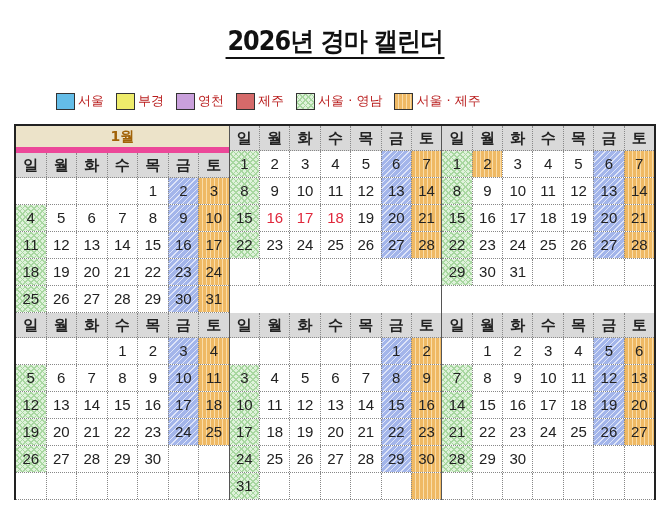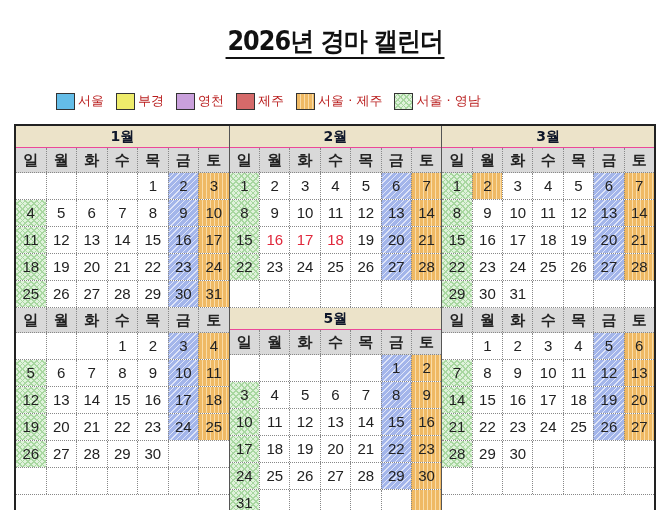--- a/index.html
+++ b/index.html
@@ -6,21 +6,21 @@
   body { width:670px; height:510px; overflow:hidden; position:relative; font-family:"Liberation Sans", "DejaVu Sans", sans-serif; }
   .title { position:absolute; left:0; top:26px; width:670px; text-align:center; }
   .title span { font-family:"DejaVu Sans", sans-serif; font-weight:bold; font-size:26px; letter-spacing:-1px; color:#111; border-bottom:2px solid #111; padding:0 2px 1px 2px; display:inline-block; line-height:30px; transform:scaleX(0.92); }
   .legend { position:absolute; left:56px; top:88px; height:22px; display:flex; align-items:flex-end; font-family:"DejaVu Sans", sans-serif; font-size:13px; color:#b91c1c; }
   .legend-item { display:flex; align-items:center; margin-right:12px; }
   .swatch { width:19px; height:17px; border:1px solid #333; margin-right:3px; box-sizing:border-box; }
   .cal { position:absolute; left:14px; top:124px; width:642px; border:2px solid #222; border-bottom:none; box-sizing:border-box; }
   .block { display:flex; }
   .month { width:214px; border-left:1px solid #555; box-sizing:border-box; }
   .month:first-child { border-left:none; }
-  .mh { height:21px; line-height:21px; background:#ece3c9; text-align:center; font-family:"DejaVu Sans", sans-serif; font-weight:bold; font-size:14px; color:#0f172a; border-bottom:1px solid #ec4899; }
+  .mh { height:21px; line-height:21px; background:#ece3c9; text-align:center; font-family:"DejaVu Sans", sans-serif; font-weight:bold; font-size:14px; color:#a16207; border-bottom:6px solid #ec4899; }
   .row { display:flex; height:27px; border-bottom:1px dotted #888; box-sizing:border-box; }
   .row.dh { height:25px; background:#d9d9d9; }
   .cell { flex:1; border-left:1px dotted #888; box-sizing:border-box; text-align:center; line-height:26px; font-size:15px; color:#222; }
   .cell:first-child { border-left:none; }
   .row.dh .cell { font-family:"DejaVu Sans", sans-serif; font-weight:bold; font-size:15px; line-height:25px; color:#222; }
   .holiday { color:#e0283c; }
   .p-blue { background:#a8b8ea repeating-linear-gradient(135deg, rgba(255,255,255,0.0) 0 3px, rgba(255,255,255,0.55) 3px 4px); background-color:#a3b5ea; background-image:repeating-linear-gradient(-45deg, #a3b5ea 0 3px, #dfe5f8 3px 4px); }
   .p-orange { background-color:#f0bd6a; background-image:repeating-linear-gradient(90deg, #efb964 0 3px, #f9dca8 3px 4px); }
   .p-green { background-color:#c9e8c4; background-image:repeating-linear-gradient(45deg, #a8d7a0 0 1px, transparent 1px 4px), repeating-linear-gradient(-45deg, #a8d7a0 0 1px, transparent 1px 4px); background-color:#dff2db; }
   .s-seoul { background:#64bde8; }
@@ -44,26 +44,26 @@
     </div>
     <div class="legend-item">
       <span class="swatch s-yeongcheon"></span>
       <span>영천</span>
     </div>
     <div class="legend-item">
       <span class="swatch s-jeju"></span>
       <span>제주</span>
     </div>
     <div class="legend-item">
+      <span class="swatch p-green"></span>
+      <span>서울 · 영남</span>
+    </div>
+    <div class="legend-item">
       <span class="swatch p-orange"></span>
       <span>서울 · 제주</span>
-    </div>
-    <div class="legend-item">
-      <span class="swatch p-green"></span>
-      <span>서울 · 영남</span>
     </div>
   </div>
 
 <div class="cal" id="cal">
     <div class="block">
       <div class="month">
         <div class="mh">1월</div>
         <div class="row dh">
           <div class="cell">일</div>
           <div class="cell">월</div>
@@ -113,21 +113,20 @@
           <div class="cell p-green">25</div>
           <div class="cell">26</div>
           <div class="cell">27</div>
           <div class="cell">28</div>
           <div class="cell">29</div>
           <div class="cell p-blue">30</div>
           <div class="cell p-orange">31</div>
         </div>
       </div>
       <div class="month">
-        <div class="mh">2월</div>
         <div class="row dh">
           <div class="cell">일</div>
           <div class="cell">월</div>
           <div class="cell">화</div>
           <div class="cell">수</div>
           <div class="cell">목</div>
           <div class="cell">금</div>
           <div class="cell">토</div>
         </div>
         <div class="row">
@@ -170,21 +169,20 @@
           <div class="cell"></div>
           <div class="cell"></div>
           <div class="cell"></div>
           <div class="cell"></div>
           <div class="cell"></div>
           <div class="cell"></div>
           <div class="cell"></div>
         </div>
       </div>
       <div class="month">
-        <div class="mh">3월</div>
         <div class="row dh">
           <div class="cell">일</div>
           <div class="cell">월</div>
           <div class="cell">화</div>
           <div class="cell">수</div>
           <div class="cell">목</div>
           <div class="cell">금</div>
           <div class="cell">토</div>
         </div>
         <div class="row">
@@ -294,21 +292,20 @@
           <div class="cell"></div>
           <div class="cell"></div>
           <div class="cell"></div>
           <div class="cell"></div>
           <div class="cell"></div>
           <div class="cell"></div>
           <div class="cell"></div>
         </div>
       </div>
       <div class="month">
-        <div class="mh">5월</div>
         <div class="row dh">
           <div class="cell">일</div>
           <div class="cell">월</div>
           <div class="cell">화</div>
           <div class="cell">수</div>
           <div class="cell">목</div>
           <div class="cell">금</div>
           <div class="cell">토</div>
         </div>
         <div class="row">

